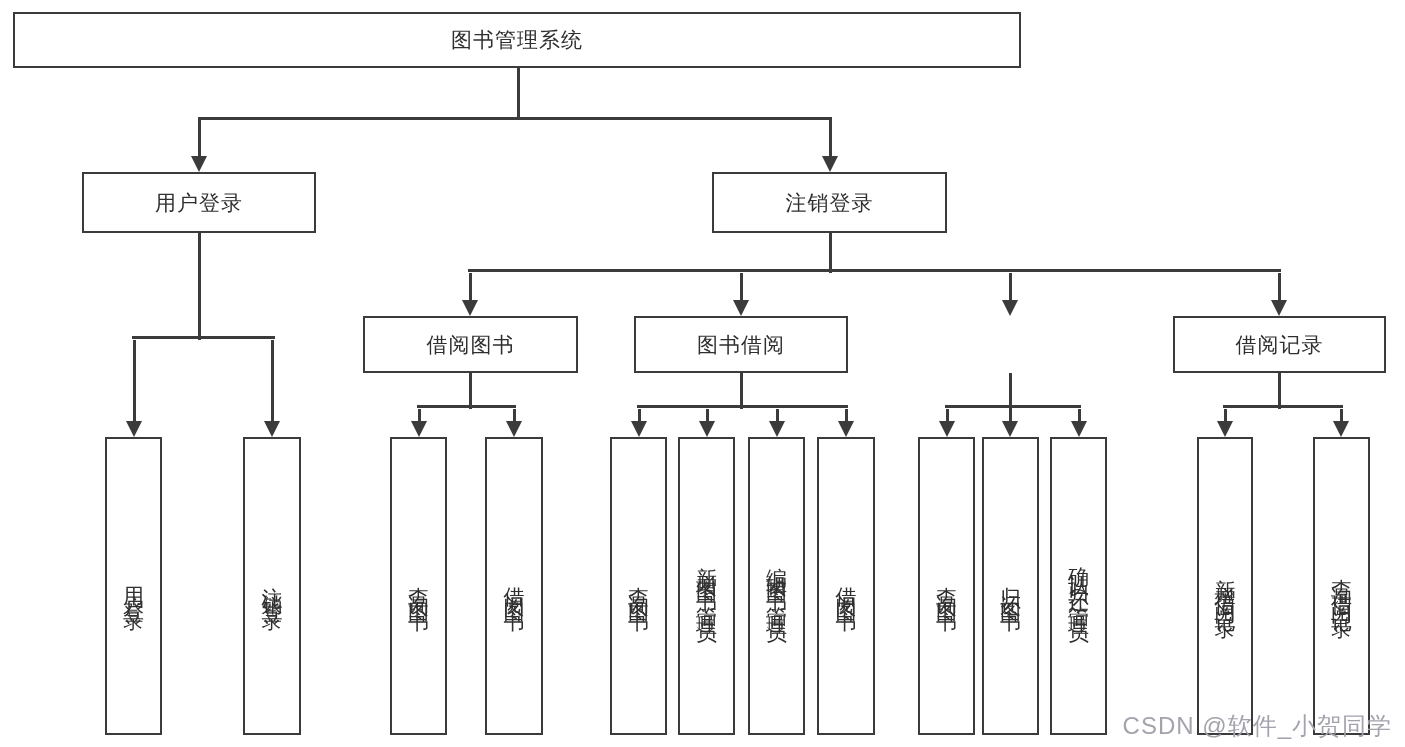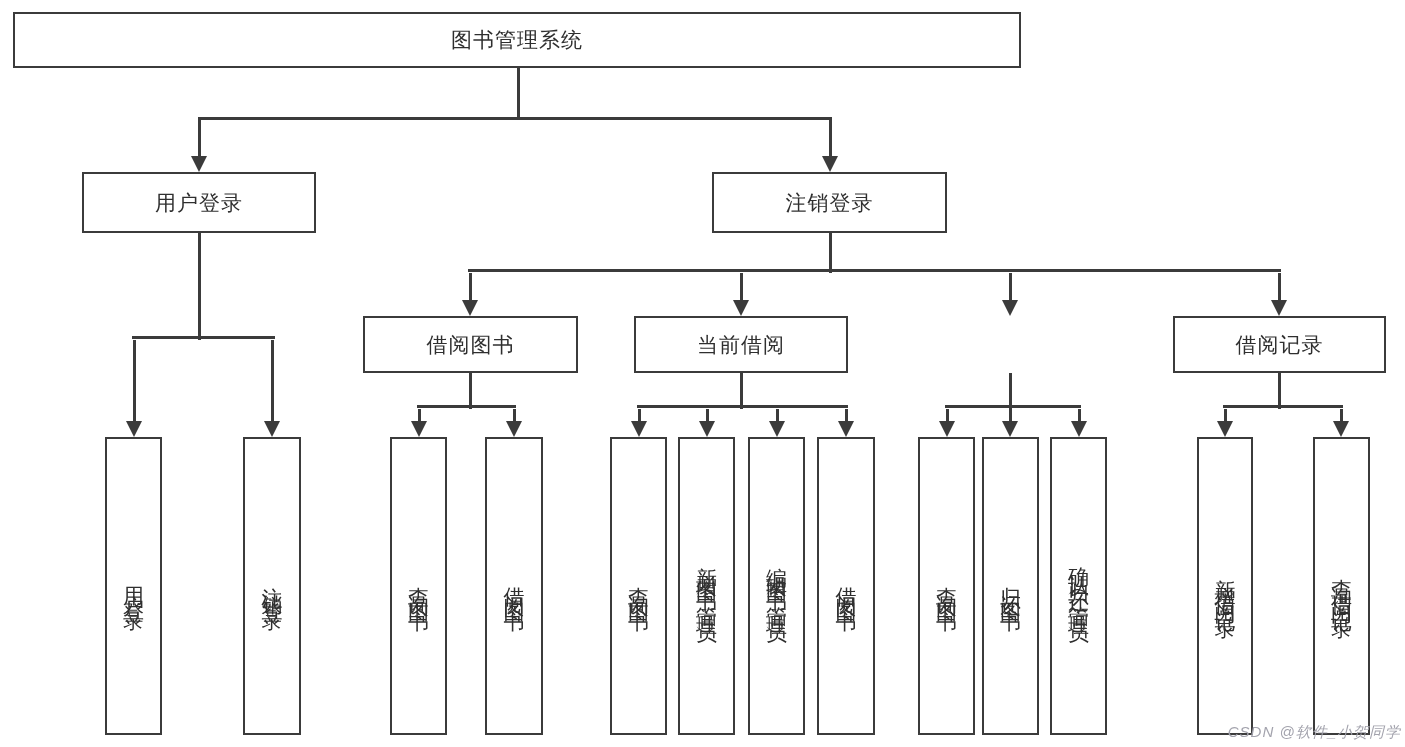--- a/index.html
+++ b/index.html
@@ -39,40 +39,39 @@
   .line-v{position:absolute;width:3px;background:var(--line);}
   .line-h{position:absolute;height:3px;background:var(--line);}
   .arrowhead{
     position:absolute;width:0;height:0;
     border-left:8px solid transparent;
     border-right:8px solid transparent;
     border-top:16px solid var(--line);
   }
   .watermark{
     position:absolute;
-    right:4px;bottom:5px;
-    font-size:15px;
+    right:13px;bottom:5px;
+    font-size:24px;
     color:var(--wm);
     letter-spacing:1px;
     white-space:nowrap;
-    font-style:italic;
   }
 </style>
 </head>
 <body>
 
 <div class="canvas">
 
   <div class="box" style="left:13px;top:12px;width:1008px;height:56px">图书管理系统</div>
 
   <div class="box" style="left:82px;top:172px;width:234px;height:61px">用户登录</div>
   <div class="box" style="left:712px;top:172px;width:235px;height:61px">注销登录</div>
 
   <div class="box" style="left:363px;top:316px;width:215px;height:57px">借阅图书</div>
-  <div class="box" style="left:634px;top:316px;width:214px;height:57px">当前借阅</div>
+  <div class="box" style="left:634px;top:316px;width:214px;height:57px">图书借阅</div>
   <div class="box" style="left:1173px;top:316px;width:213px;height:57px">借阅记录</div>
 
   <div class="box vert" style="left:105px;top:437px;width:57px;height:298px">用户登录</div>
   <div class="box vert" style="left:243px;top:437px;width:58px;height:298px">注销登录</div>
 
   <div class="box vert" style="left:390px;top:437px;width:57px;height:298px">查询图书</div>
   <div class="box vert" style="left:485px;top:437px;width:58px;height:298px">借阅图书</div>
 
   <div class="box vert" style="left:610px;top:437px;width:57px;height:298px">查询图书</div>
   <div class="box vert" style="left:678px;top:437px;width:57px;height:298px">新增图书（管理员）</div>

